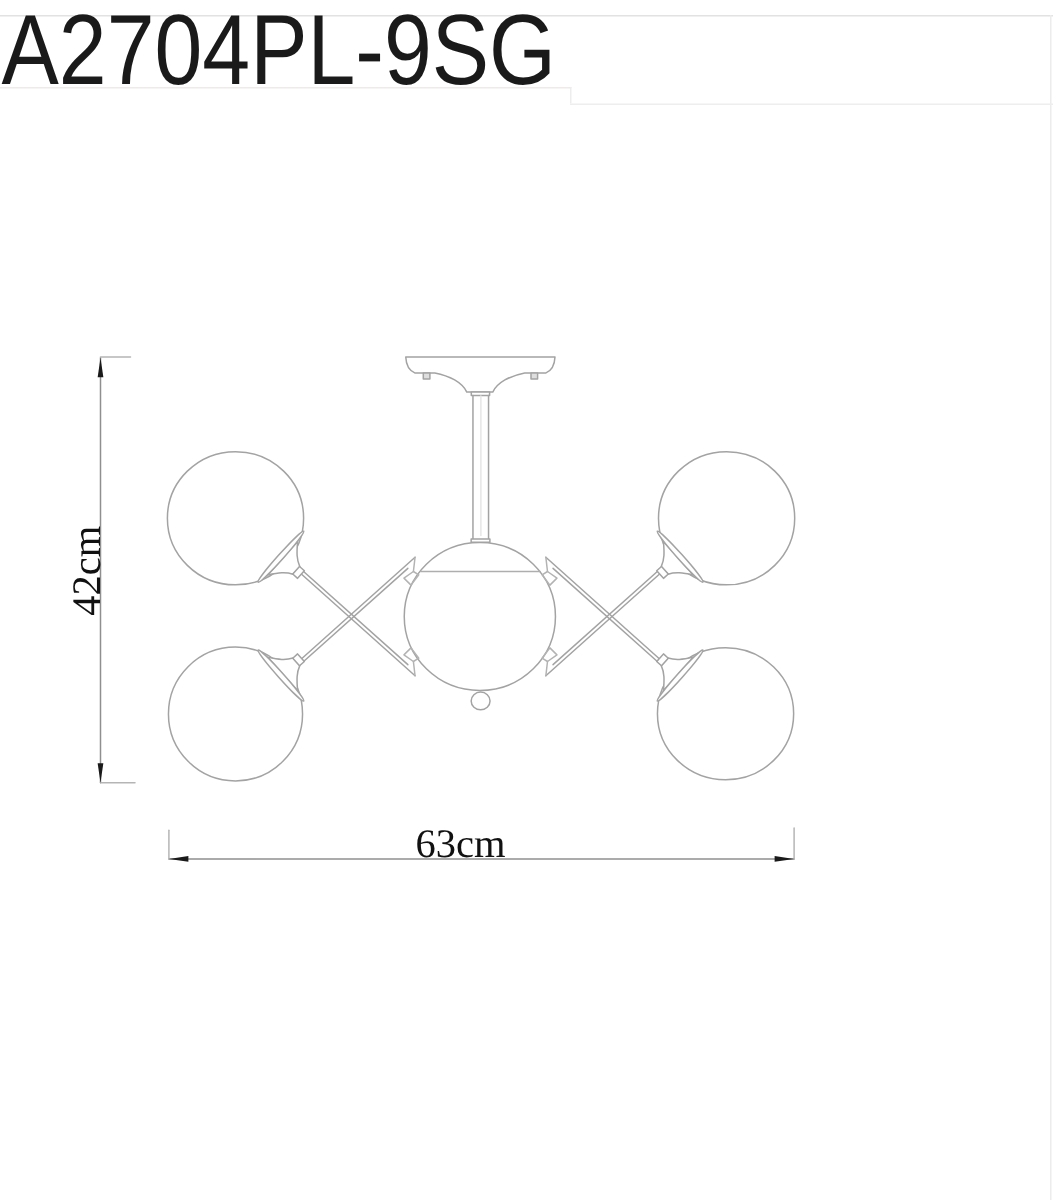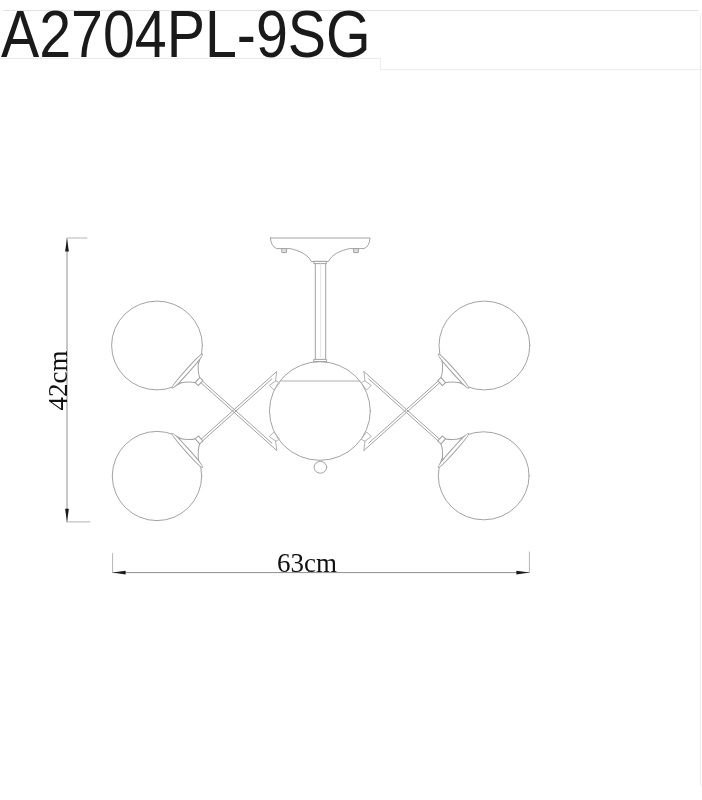--- a/index.html
+++ b/index.html
@@ -1,17 +1,17 @@
 <!DOCTYPE html>
 <html><head>
 <meta charset="utf-8">
 <style>
   html,body{margin:0;padding:0;background:#ffffff;}
   #page{position:relative;width:702px;height:800px;overflow:hidden;background:#fff;
-        font-family:"Liberation Sans",sans-serif;border-radius:22px;}
+        font-family:"Liberation Sans",sans-serif;}
   .t{position:absolute;white-space:nowrap;}
 </style>
 </head>
 <body>
 <div id="page">
 
   <div class="t" style="left:0;top:10px;width:702px;height:1px;background:#e2e2e2;"></div>
 
   <div class="t" style="left:700px;top:10px;width:1px;height:790px;background:#ececec;"></div>
 

